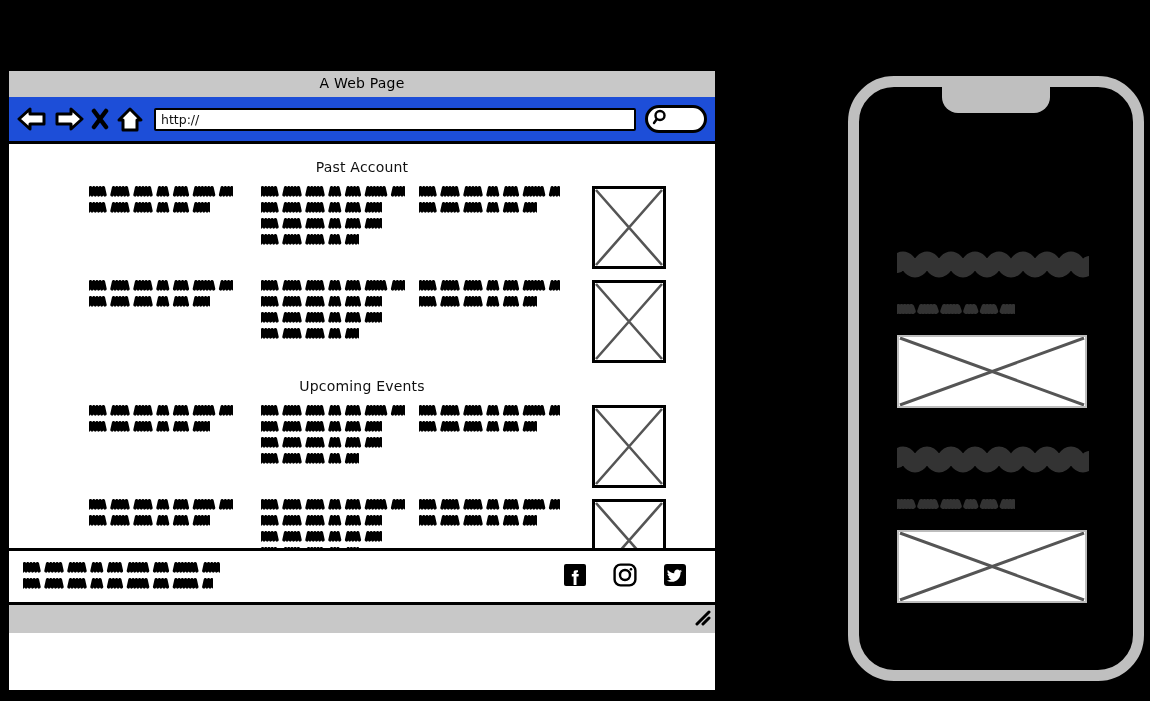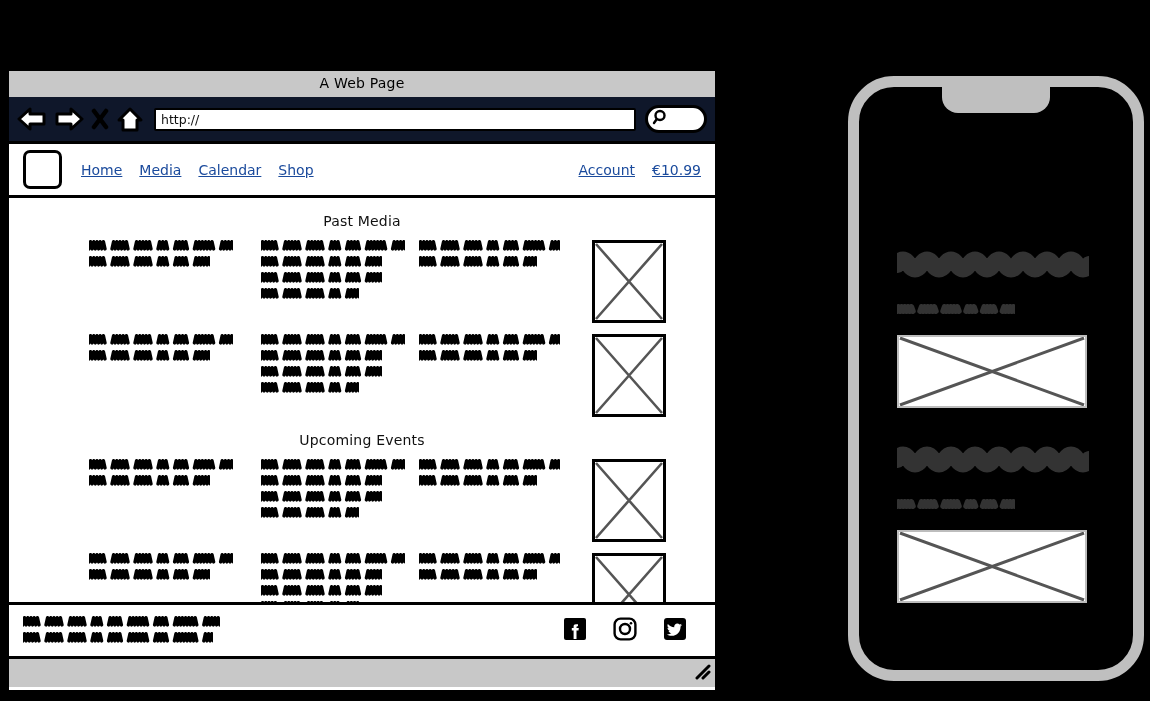--- a/index.html
+++ b/index.html
@@ -37,21 +37,21 @@
     left: 0; right: 0;
     top: 4px;
     text-align: center;
     font-size: 14px;
     color: #000000;
     letter-spacing: .2px;
   }
 
   .toolbar {
     height: 47px;
-    background: #0f172a;
+    background: #1d4ed8;
     border-bottom: 3px solid #000000;
     display: flex;
     align-items: center;
     padding: 0 8px;
     box-sizing: border-box;
   }
   .nav-icons {
     display: flex;
     align-items: center;
     gap: 7px;
@@ -279,38 +279,25 @@
     <div class="search-pill">
       <span>
         <svg width="18" height="18" viewBox="0 0 18 18">
             <circle cx="8" cy="7.5" r="4.5" fill="none" stroke="#000" stroke-width="2.4"></circle>
             <path d="M4.5 11.5 L2 15" stroke="#000" stroke-width="2.4" stroke-linecap="round"></path>
           </svg>
       </span>
     </div>
   </div>
 
-  <div class="page-header">
-    <div class="logo-box"></div>
-    <div class="nav-links">
-      <span class="nav-link">Home</span>
-      <span class="nav-link">Media</span>
-      <span class="nav-link">Calendar</span>
-      <span class="nav-link">Shop</span>
-    </div>
-    <div class="header-right">
-      <span class="nav-link">Account</span>
-      <span class="nav-link">€10.99</span>
-    </div>
-  </div>
 
   <div class="content">
 
     <div>
-      <div class="section-title">Past Media</div>
+      <div class="section-title">Past Account</div>
 
       <div class="event-row">
         <div class="col col-a">
             <span class="sq-line">
               <svg width="144" height="11" viewBox="0 0 144 11">
                 <path d="M 0.0 8.9 L 1.6 1.7 L 3.2 8.9 L 4.8 1.7 L 6.4 8.9 L 8.0 1.7 L 9.6 8.9 L 11.2 1.7 L 12.8 8.9 L 14.4 1.7 L 16.0 8.9 M 23.0 8.9 L 24.6 1.7 L 26.2 8.9 L 27.8 1.7 L 29.4 8.9 L 31.0 1.7 L 32.6 8.9 L 34.2 1.7 L 35.8 8.9 L 37.4 1.7 L 39.0 8.9 M 46.0 8.9 L 47.6 1.7 L 49.2 8.9 L 50.8 1.7 L 52.4 8.9 L 54.0 1.7 L 55.6 8.9 L 57.2 1.7 L 58.8 8.9 L 60.4 1.7 L 62.0 8.9 M 69.0 8.9 L 70.6 1.7 L 72.2 8.9 L 73.8 1.7 L 75.4 8.9 L 77.0 1.7 L 78.6 8.9 M 85.6 8.9 L 87.2 1.7 L 88.8 8.9 L 90.4 1.7 L 92.0 8.9 L 93.6 1.7 L 95.2 8.9 L 96.8 1.7 L 98.4 8.9 M 105.4 8.9 L 107.0 1.7 L 108.6 8.9 L 110.2 1.7 L 111.8 8.9 L 113.4 1.7 L 115.0 8.9 L 116.6 1.7 L 118.2 8.9 L 119.8 1.7 L 121.4 8.9 L 123.0 1.7 L 124.6 8.9 M 131.6 8.9 L 133.2 1.7 L 134.8 8.9 L 136.4 1.7 L 138.0 8.9 L 139.6 1.7 L 141.2 8.9 L 142.8 1.7 L 144.4 8.9" fill="none" stroke="#000000" stroke-width="3.4" stroke-linecap="round" stroke-linejoin="round"></path>
               </svg>
             </span>
             <span class="sq-line">
               <svg width="121" height="11" viewBox="0 0 121 11">

